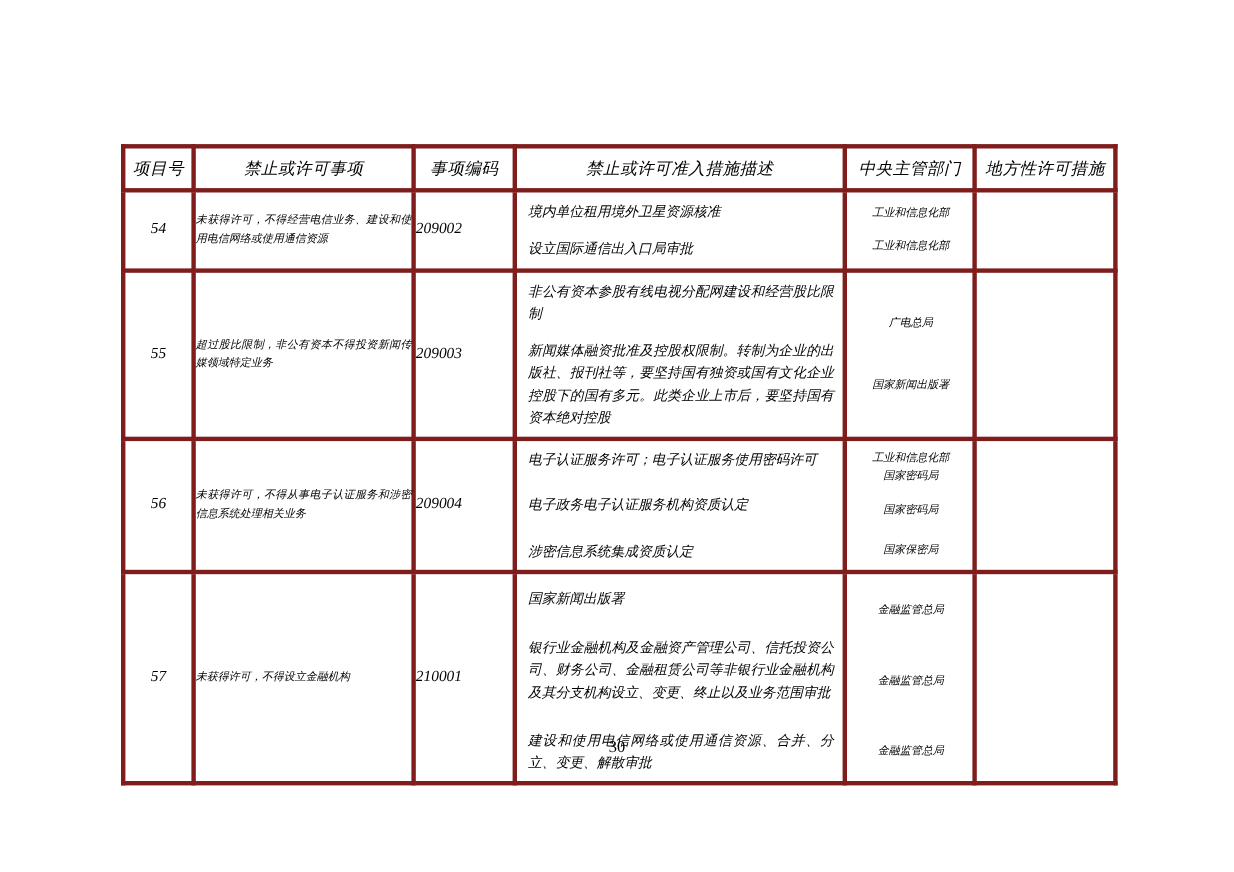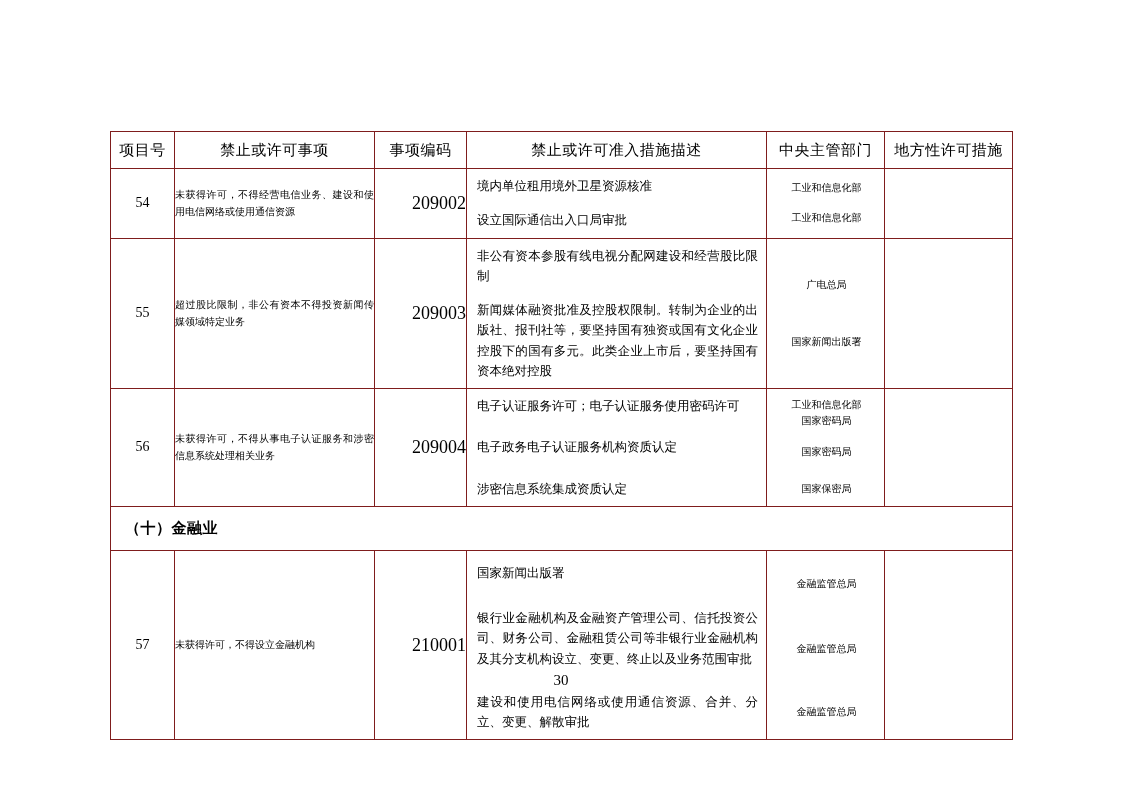--- a/index.html
+++ b/index.html
@@ -27,24 +27,25 @@
     left: 110px;
     top: 131px;
     width: 902px;
   }
   table.main {
     border-collapse: collapse;
     width: 902px;
     table-layout: fixed;
   }
   table.main td, table.main th {
-    border: 1px solid #7f1d1d;
+    border: 4px solid #7f1d1d;
     padding: 0;
     vertical-align: middle;
     font-weight: normal;
+    font-style: italic;
   }
   
   col.c-no      { width: 64px; }
   col.c-item    { width: 200px; }
   col.c-code    { width: 92px; }
   col.c-desc    { width: 300px; }
   col.c-dept    { width: 118px; }
   col.c-local   { width: 128px; }
 
   thead td {
@@ -59,22 +60,22 @@
     text-align: center;
     font-size: 14px;
   }
   td.item {
     font-size: 10px;
     line-height: 1.75;
     padding: 6px 8px 6px 10px;
     text-align: justify;
   }
   td.code {
-    text-align: right;
-    font-size: 18px;
+    text-align: left;
+    font-size: 14px;
   }
   td.cell-split {
     padding: 0;
     vertical-align: top;
     margin-top: 12px;
   }
   .sub {
     display: block;
     padding: 7px 8px 7px 10px;
     font-size: 12.5px;
@@ -174,23 +175,20 @@
           </td>
           <td class="cell-split dept">
             <span class="sub" style="white-space:pre-line;">工业和信息化部
 国家密码局</span>
             <span class="sub" style="padding-top:8px;">国家密码局</span>
             <span class="sub" style="padding-top:14px;">国家保密局</span>
           </td>
           <td class="localblank"></td>
         </tr>
 
-        <tr class="section">
-          <td colspan="6">（十）金融业</td>
-        </tr>
 
         <tr>
           <td class="num">57</td>
           <td class="item">未获得许可，不得设立金融机构</td>
           <td class="code">210001</td>
           <td class="cell-split">
             <span class="sub" style="padding-top:12px;">国家新闻出版署</span>
             <span class="sub" style="padding-top:18px;">银行业金融机构及金融资产管理公司、信托投资公司、财务公司、金融租赁公司等非银行业金融机构及其分支机构设立、变更、终止以及业务范围审批</span>
             <span class="sub" style="padding-top:16px;">建设和使用电信网络或使用通信资源、合并、分立、变更、解散审批</span>
           </td>

